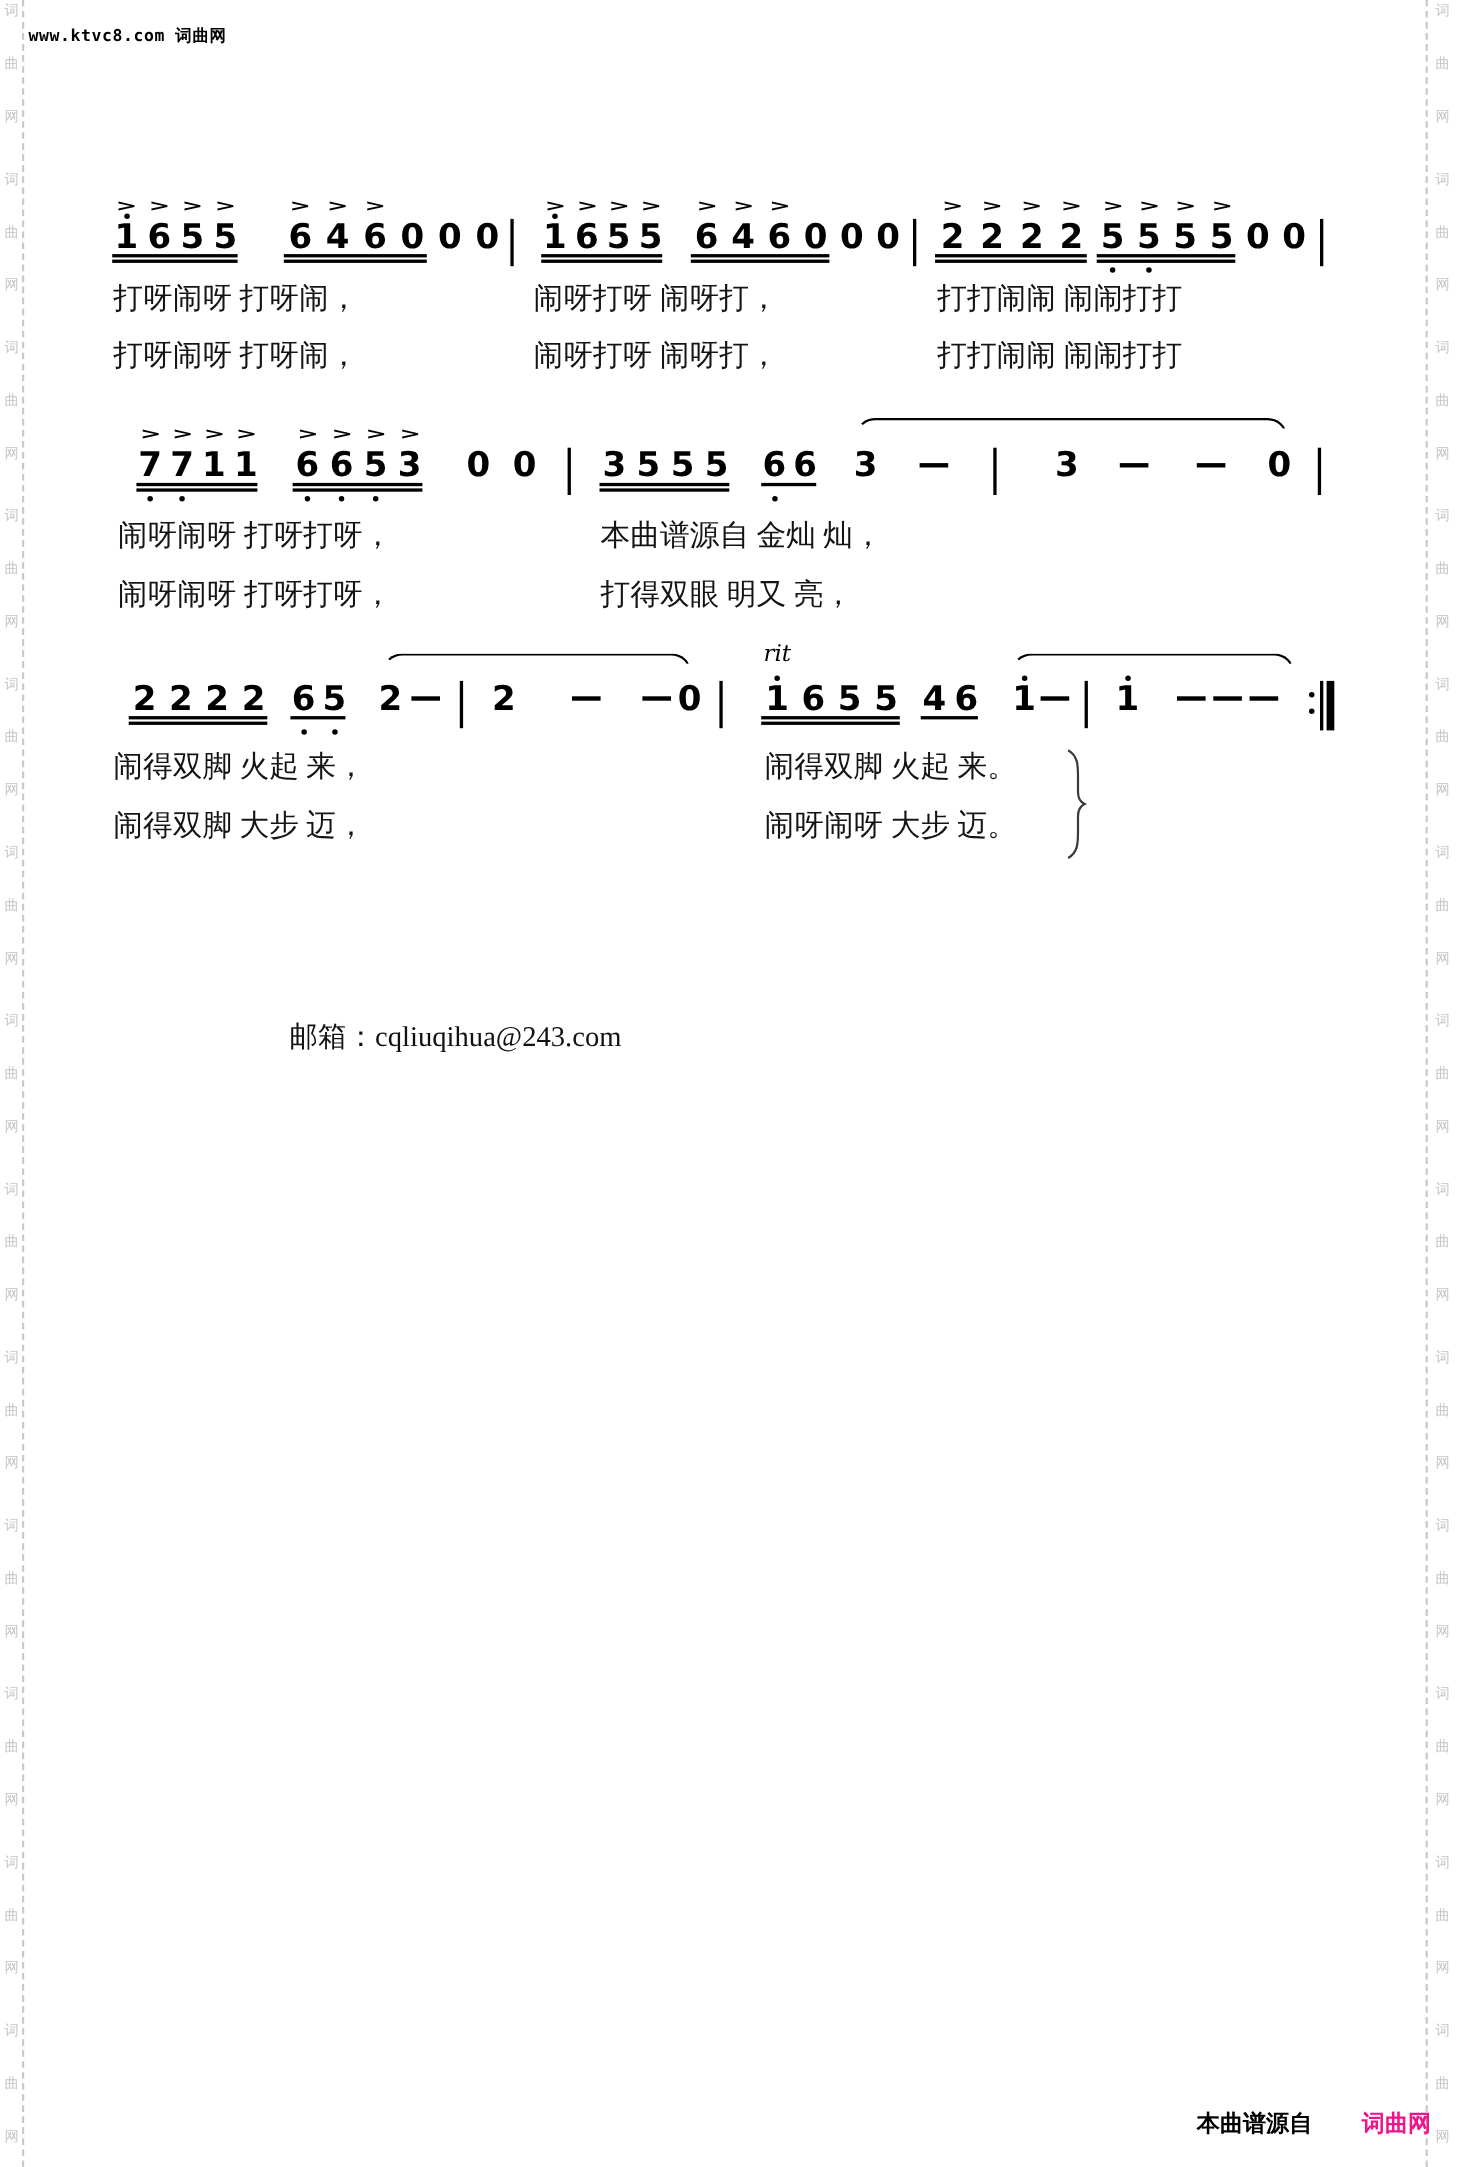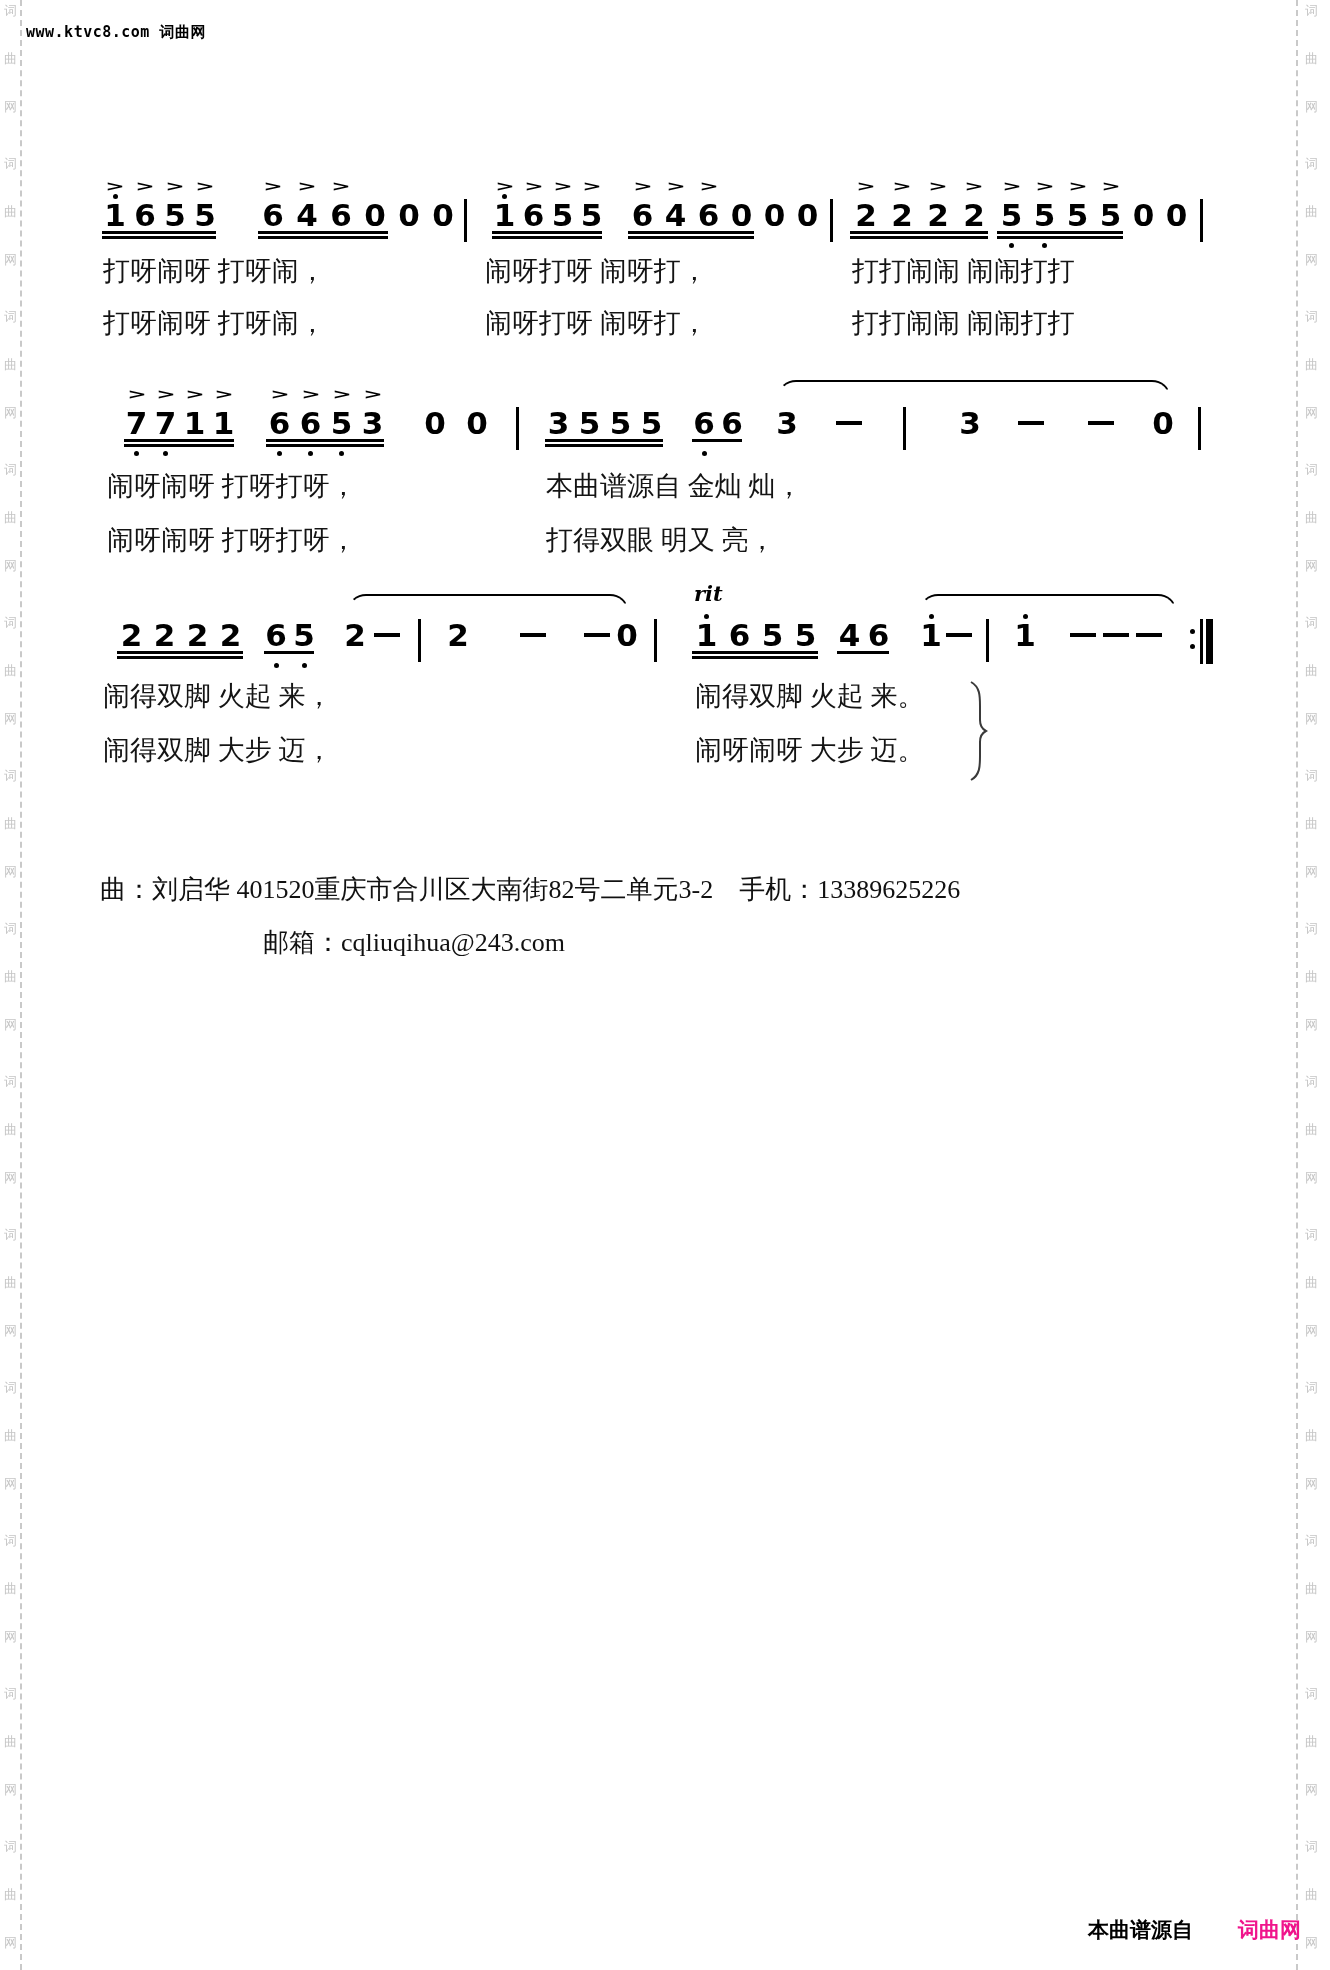--- a/index.html
+++ b/index.html
@@ -158,21 +158,21 @@
       <div class="grp" style="left: 262px; top: 620px;"><span class="cell" style="width: 28px;">6<i class="dot ldot"></i></span><span class="cell" style="width: 28px;">5<i class="dot ldot"></i></span><b class="ul" style="left: 2px; top: 31px; width: 50px;"></b></div>
       <div class="grp" style="left: 340px; top: 620px;"><span class="cell" style="width: 30px;">2</span></div>
       <div class="ndash" style="left: 374px; top: 633px;"></div>
       <div class="barline" style="left: 418px; top: 619px;"></div>
       <div class="grp" style="left: 443px; top: 620px;"><span class="cell" style="width: 30px;">2</span></div>
       <div class="ndash" style="left: 520px; top: 633px;"></div>
       <div class="ndash" style="left: 584px; top: 633px;"></div>
       <div class="grp" style="left: 612px; top: 620px;"><span class="cell" style="width: 30px;">0</span></div>
       <div class="barline" style="left: 654px; top: 619px;"></div>
       <div class="tie" style="left: 348px; top: 594px; width: 280px;"></div>
-      <div class="rit" style="left: 694px; top: 583px; font-weight: bold;">rit</div>
+      <div class="rit" style="left: 694px; top: 583px;">rit</div>
       <div class="grp" style="left: 690px; top: 620px;"><span class="cell" style="width: 33px;">1<i class="dot hdot"></i></span><span class="cell" style="width: 33px;">6</span><span class="cell" style="width: 33px;">5</span><span class="cell" style="width: 33px;">5</span><b class="ul" style="left: 2px; top: 31px; width: 126px;"></b><b class="ul" style="left: 2px; top: 36px; width: 126px;"></b></div>
       <div class="grp" style="left: 835px; top: 620px;"><span class="cell" style="width: 29px;">4</span><span class="cell" style="width: 29px;">6</span><b class="ul" style="left: 2px; top: 31px; width: 52px;"></b></div>
       <div class="grp" style="left: 916px; top: 620px;"><span class="cell" style="width: 30px;">1<i class="dot hdot"></i></span></div>
       <div class="ndash" style="left: 946px; top: 633px;"></div>
       <div class="barline" style="left: 986px; top: 619px;"></div>
       <div class="grp" style="left: 1010px; top: 620px;"><span class="cell" style="width: 30px;">1<i class="dot hdot"></i></span></div>
       <div class="ndash" style="left: 1070px; top: 633px;"></div>
       <div class="ndash" style="left: 1103px; top: 633px;"></div>
       <div class="ndash" style="left: 1136px; top: 633px;"></div>
       <div class="rep" style="left: 1190px; top: 619px;">
@@ -197,18 +197,17 @@
       <div class="lyr" style="left: 103px; top: 681px;">闹得双脚 火起 来，</div>
       <div class="lyr" style="left: 695px; top: 681px;">闹得双脚 火起 来。</div>
       <div class="lyr" style="left: 103px; top: 735px;">闹得双脚 大步 迈，</div>
       <div class="lyr" style="left: 695px; top: 735px;">闹呀闹呀 大步 迈。</div>
     </div>
 
   <svg class="brace" width="20" height="102" viewBox="0 0 20 102">
     <path d="M3,2 C12,7 12,16 12,26 L12,40 C12,46 14,49 18,51 C14,53 12,56 12,62 L12,76 C12,86 12,95 3,100" fill="none" stroke="#3a3a3a" stroke-width="2"></path>
   </svg>
 
-  <div class="credit1">曲：刘启华 401520重庆市合川区大南街82号二单元3-2　手机：13389625226</div>
   <div class="credit2">邮箱：cqliuqihua@243.com</div>
 
   <div class="footer-prefix">本曲谱源自</div>
   <div class="footer-brand" style="color: rgb(240, 20, 140);">词曲网</div>
 </div>
 
 </body></html>

